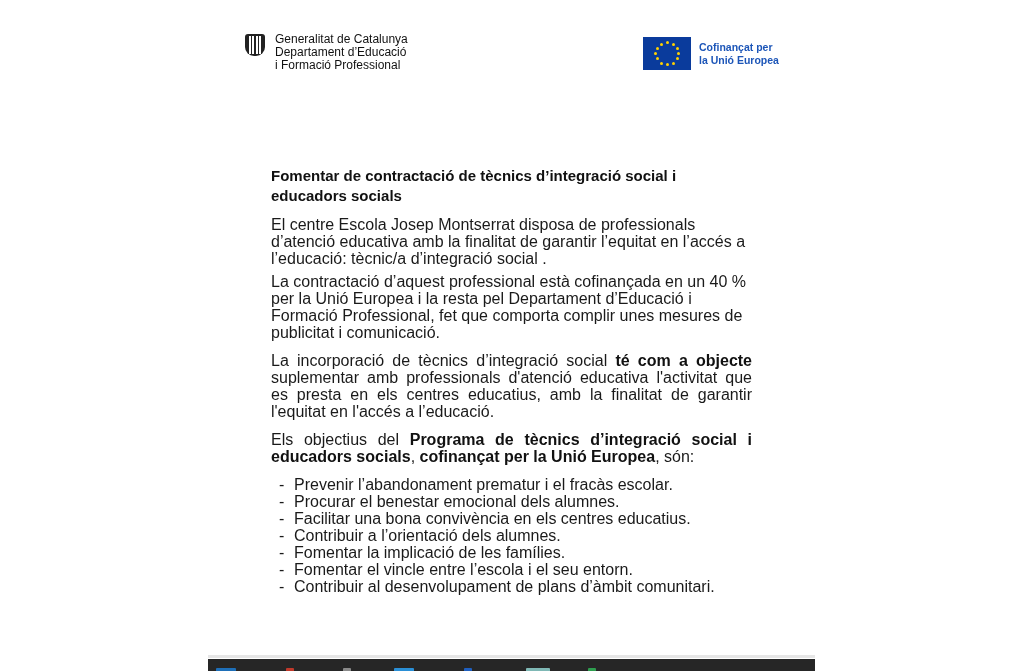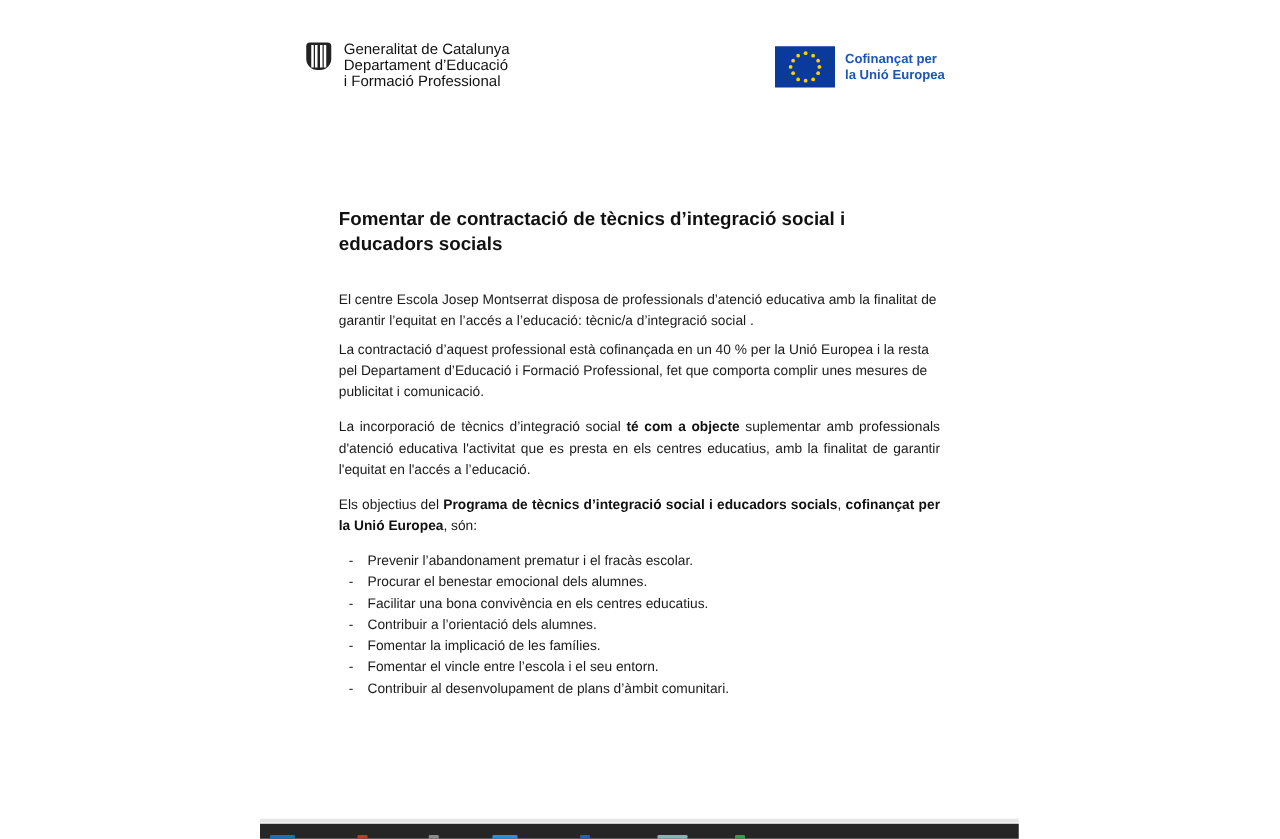--- a/index.html
+++ b/index.html
@@ -18,34 +18,34 @@
       width: 20px; height: 22px; margin-top: 1px;
       background: #222; border-radius: 3px 3px 9px 9px;
       display: flex; justify-content: space-evenly; align-items: stretch;
       padding: 2px 2px; box-sizing: border-box;
     }
     .gen-emblem span { width: 2px; background: #fff; }
     .gen-text { margin-left: 10px; font-size: 12px; line-height: 13px; color: #111; }
     .gen-text .l1 { font-weight: normal; }
     .gen-text .l2, .gen-text .l3 { font-weight: normal; }
 
-    .eu-logo { position: absolute; left: 620px; top: 37px; display: flex; align-items: center; }
+    .eu-logo { position: absolute; left: 643px; top: 37px; display: flex; align-items: center; }
     .eu-flag { width: 48px; height: 33px; background: #0a3b9c; position: relative; }
     .eu-flag i {
       position: absolute; width: 3px; height: 3px; background: #ffd200; border-radius: 50%;
     }
     .eu-text { margin-left: 8px; font-size: 10.5px; line-height: 13px; font-weight: bold; color: #1d56b8; }
 
     
     .doc-title {
       position: absolute; left: 271px; top: 166px; width: 460px;
       font-size: 15px; line-height: 20px; font-weight: bold; color: #111;
       margin: 0;
     }
-    .content { position: absolute; left: 271px; top: 232px; width: 481px; font-size: 11px; line-height: 17px; color: #1a1a1a; }
+    .content { position: absolute; left: 271px; top: 216px; width: 481px; font-size: 16px; line-height: 17px; color: #1a1a1a; }
     .content p { margin: 0; }
     .p1 { margin-bottom: 6px !important; }
     .p2 { margin-bottom: 11px !important; }
     .p3 { margin-bottom: 11px !important; text-align: justify; }
     .p4 { margin-bottom: 11px !important; text-align: justify; }
     .p5 { text-align: justify; }
     .content b { font-weight: bold; color: #111; }
     ul.objs { list-style: none; margin: 0 0 11px 0; padding: 0; }
     ul.objs li { position: relative; padding-left: 23px; }
     ul.objs li .dash { position: absolute; left: 8px; top: 0; }

